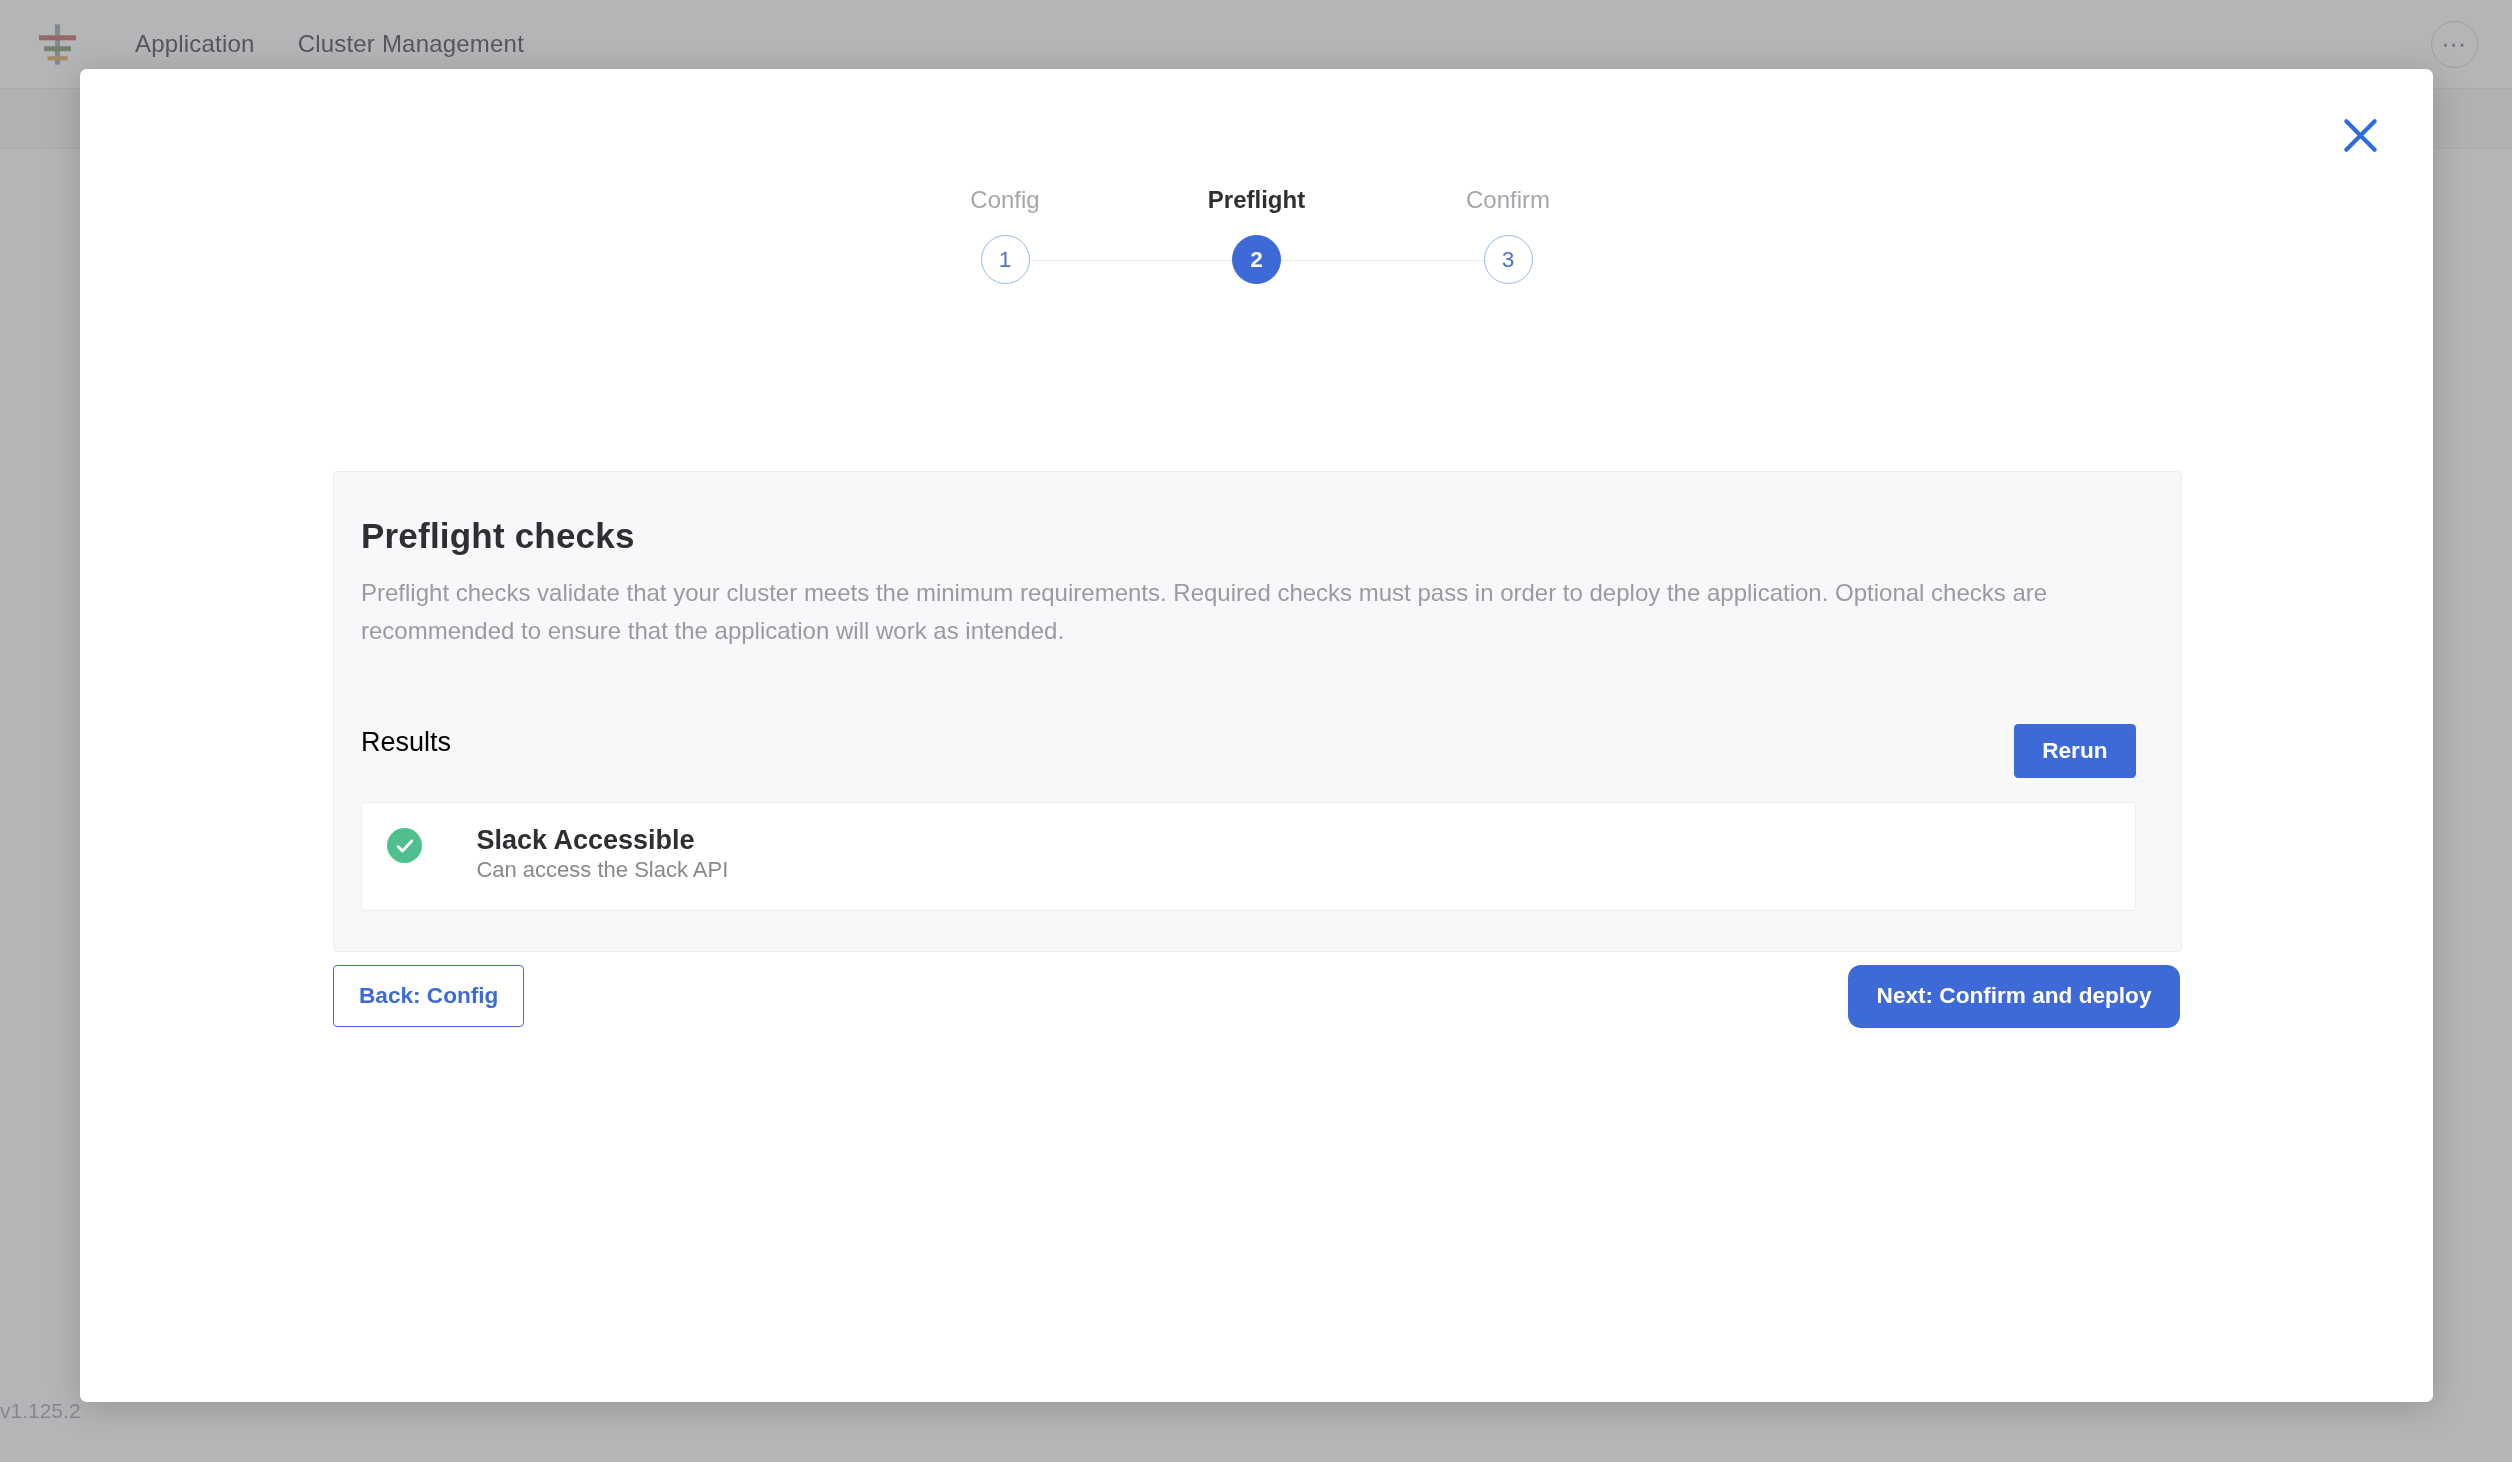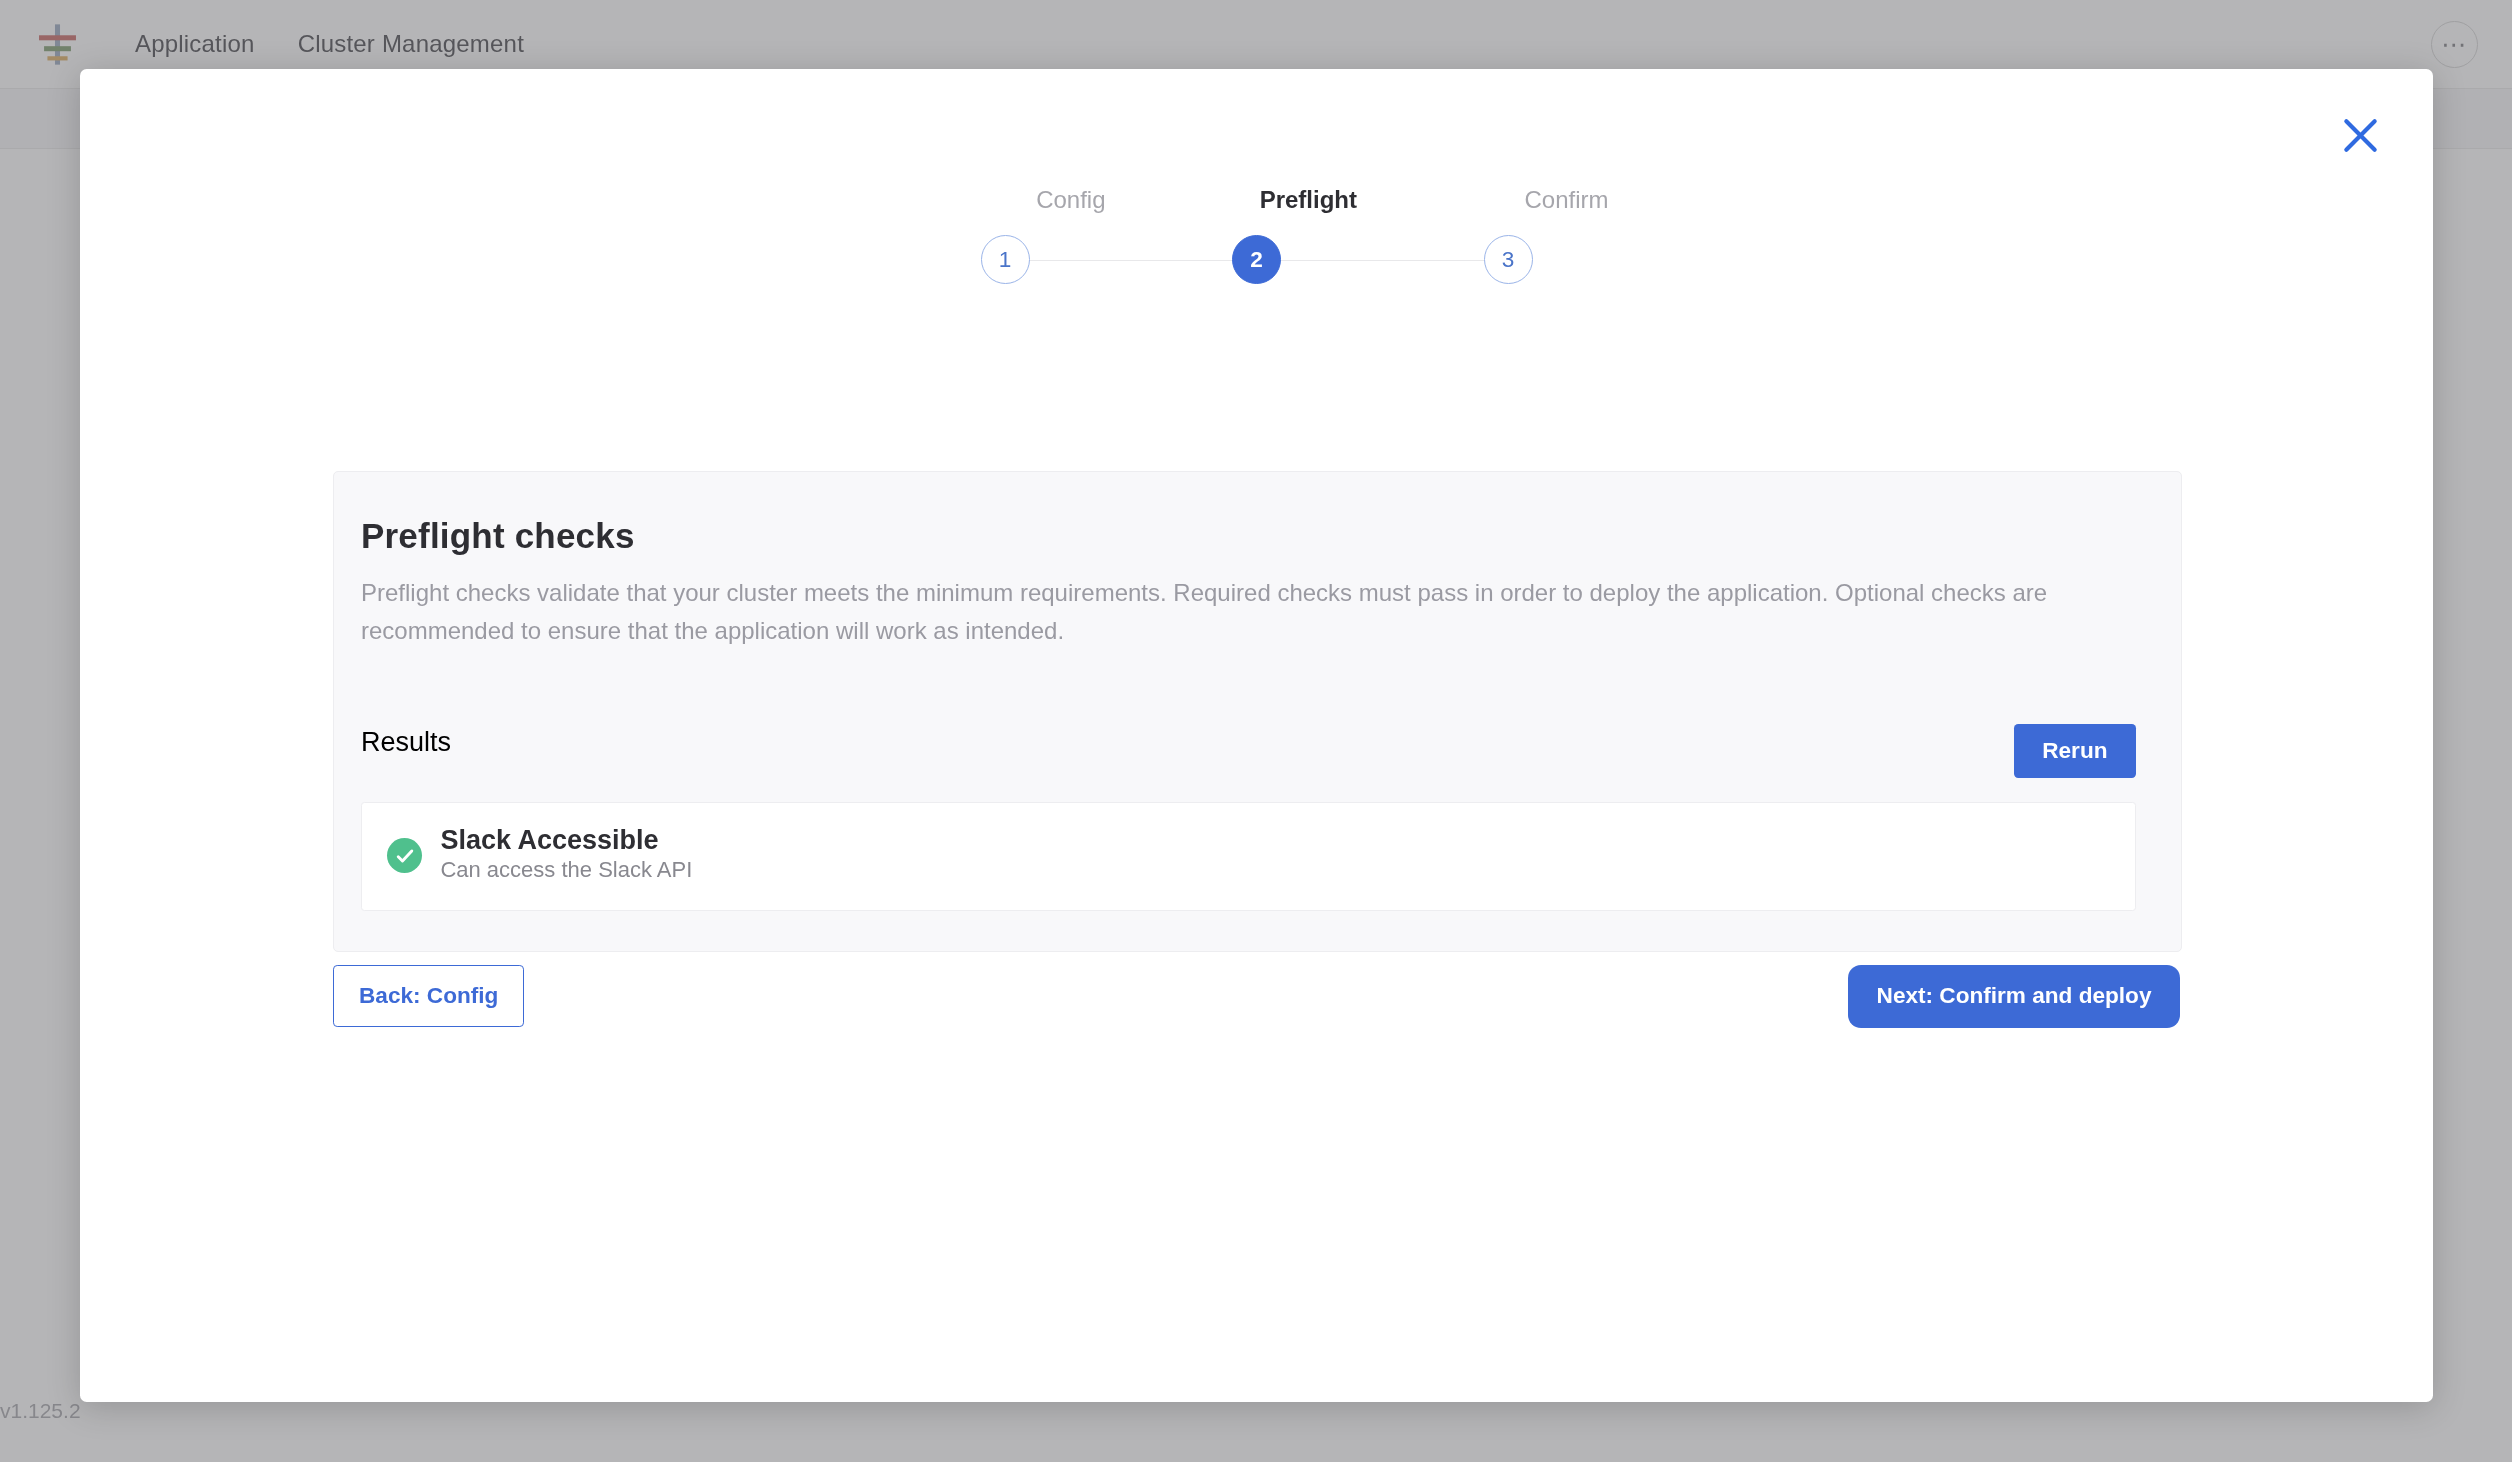--- a/index.html
+++ b/index.html
@@ -116,21 +116,21 @@
   .stepper-inner {
     position: relative;
     width: 704px;
   }
   .step-labels {
     display: flex;
     justify-content: space-between;
   }
   .step-label {
     width: 201px;
-    text-align: right;
+    text-align: center;
     font-size: 24px;
     color: #a6a6ac;
   }
   .step-label.active {
     color: #2e2e33;
     font-weight: bold;
   }
   .step-circles {
     margin-top: 21px;
     display: flex;
@@ -221,21 +221,22 @@
   }
   .check-list {
     margin-top: 23.5px;
     background: #ffffff;
     border: 0.8px solid #ededf0;
     border-radius: 3.4px;
   }
   .check-item {
     padding: 22px 25px 27px 25px;
     display: flex;
-    align-items: center;
+    align-items: flex-start;
+    gap: 36px;
   }
   .check-icon {
     width: 35px; height: 35px;
     border-radius: 50%;
     background: #4fc08d;
     color: #ffffff;
     display: flex;
     align-items: center;
     justify-content: center;
     flex: 0 0 auto;

